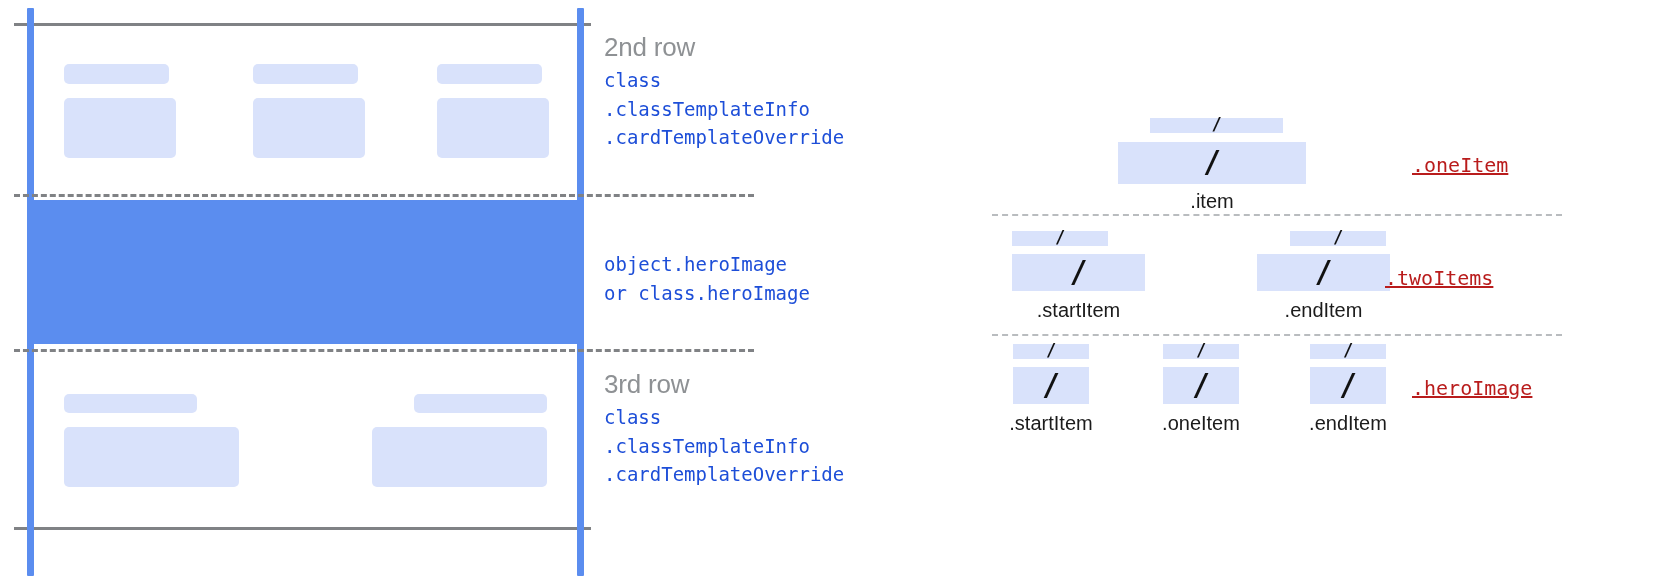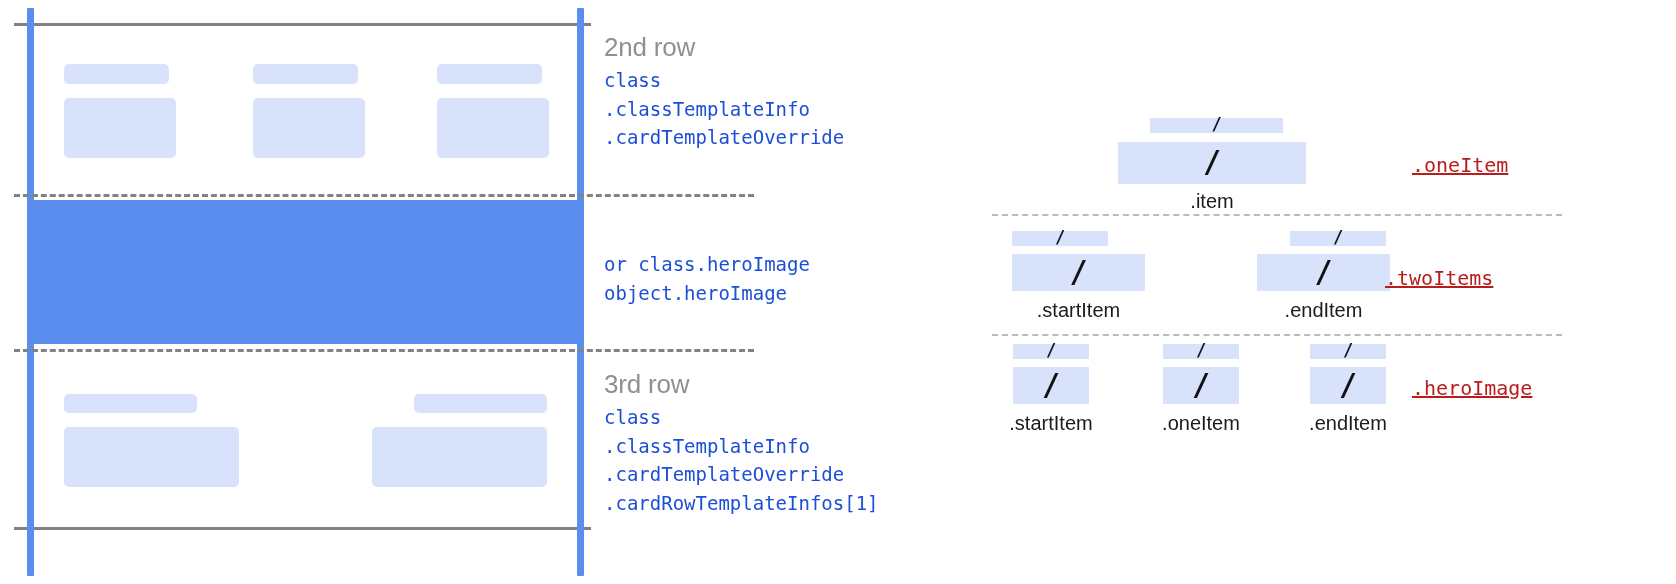--- a/index.html
+++ b/index.html
@@ -113,30 +113,29 @@
 <div class="h-dash" id="dash-2"></div>
 
 <div class="annot" id="annot-row2">
   <div class="hd">2nd row</div>
   <div class="cd">class</div>
   <div class="cd">.classTemplateInfo</div>
   <div class="cd">.cardTemplateOverride</div>
 </div>
 
 <div class="annot" id="annot-hero">
+  <div class="cd">object.heroImage</div>
   <div class="cd">or class.heroImage</div>
-  <div class="cd">object.heroImage</div>
 </div>
 
 <div class="annot" id="annot-row3">
   <div class="hd">3rd row</div>
   <div class="cd">class</div>
   <div class="cd">.classTemplateInfo</div>
   <div class="cd">.cardTemplateOverride</div>
-  <div class="cd">.cardRowTemplateInfos[1]</div>
 </div>
 
 <div id="item-diagram">
 
   <div class="chip small" style="left:190px;top:118px;width:133px;">
     <span class="slash">/</span>
   </div>
   <div class="chip big" style="left:158px;top:142px;width:188px;height:42px;">
     <span class="slash">/</span>
   </div>

